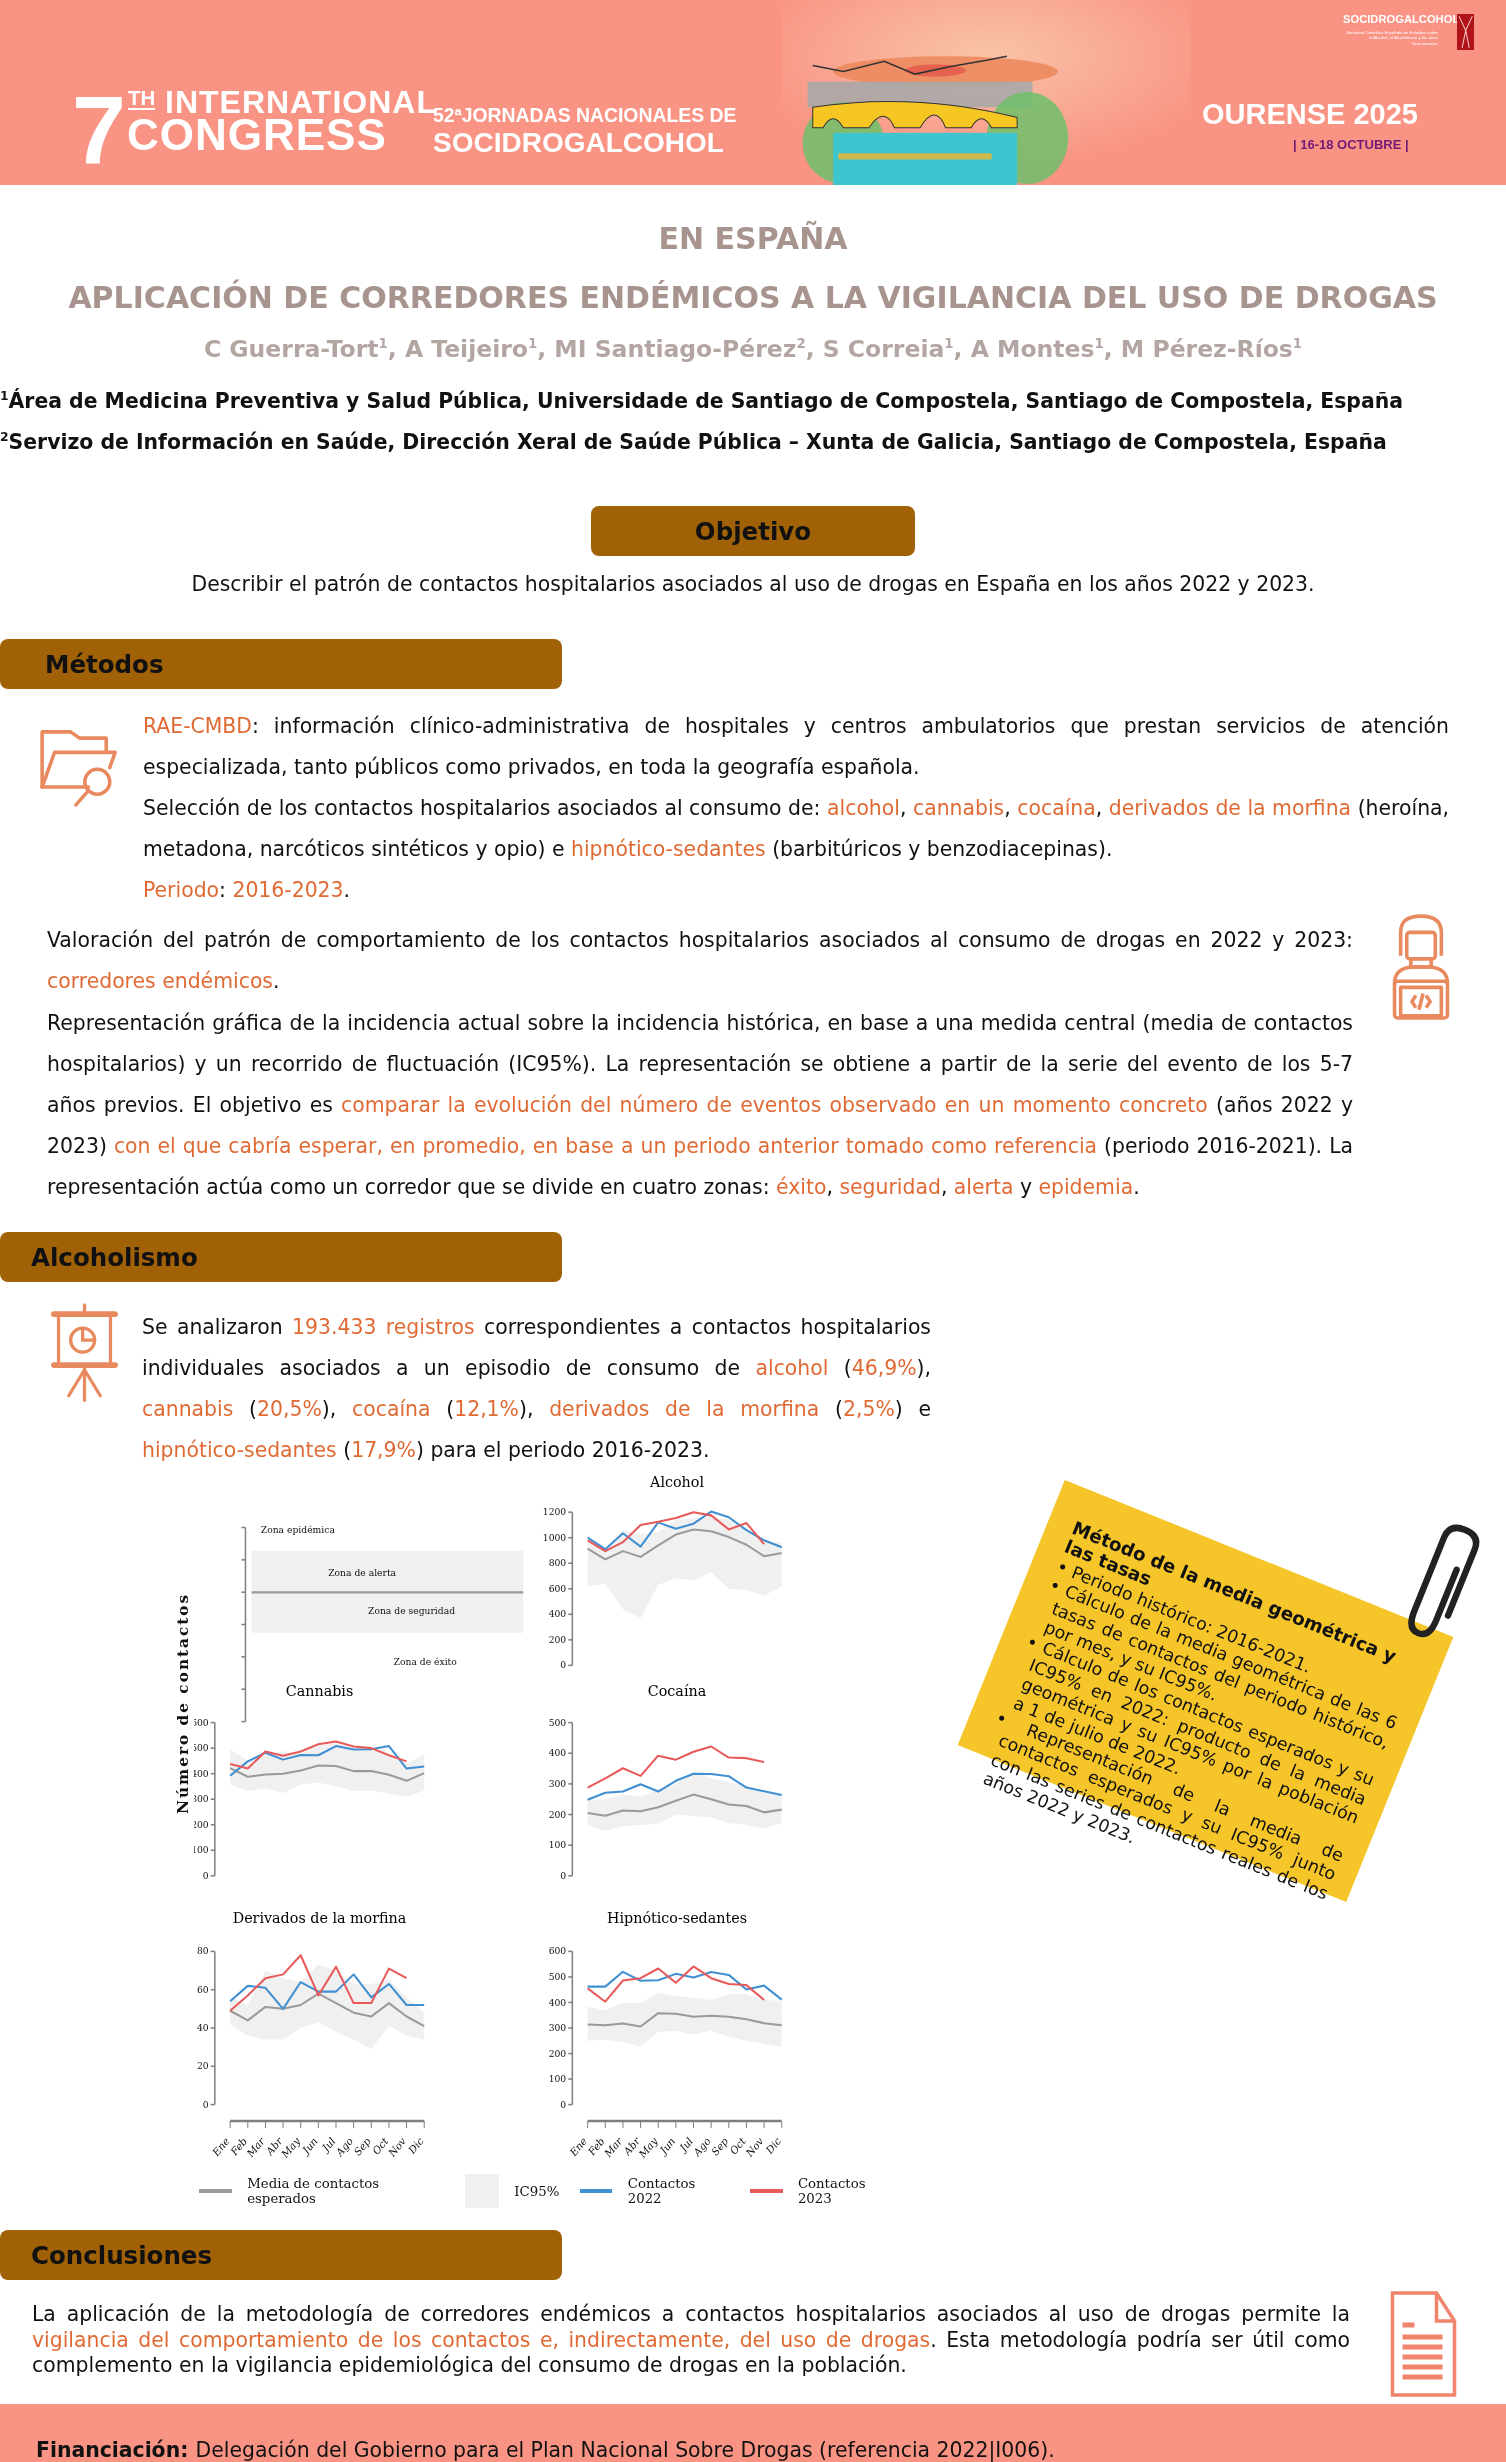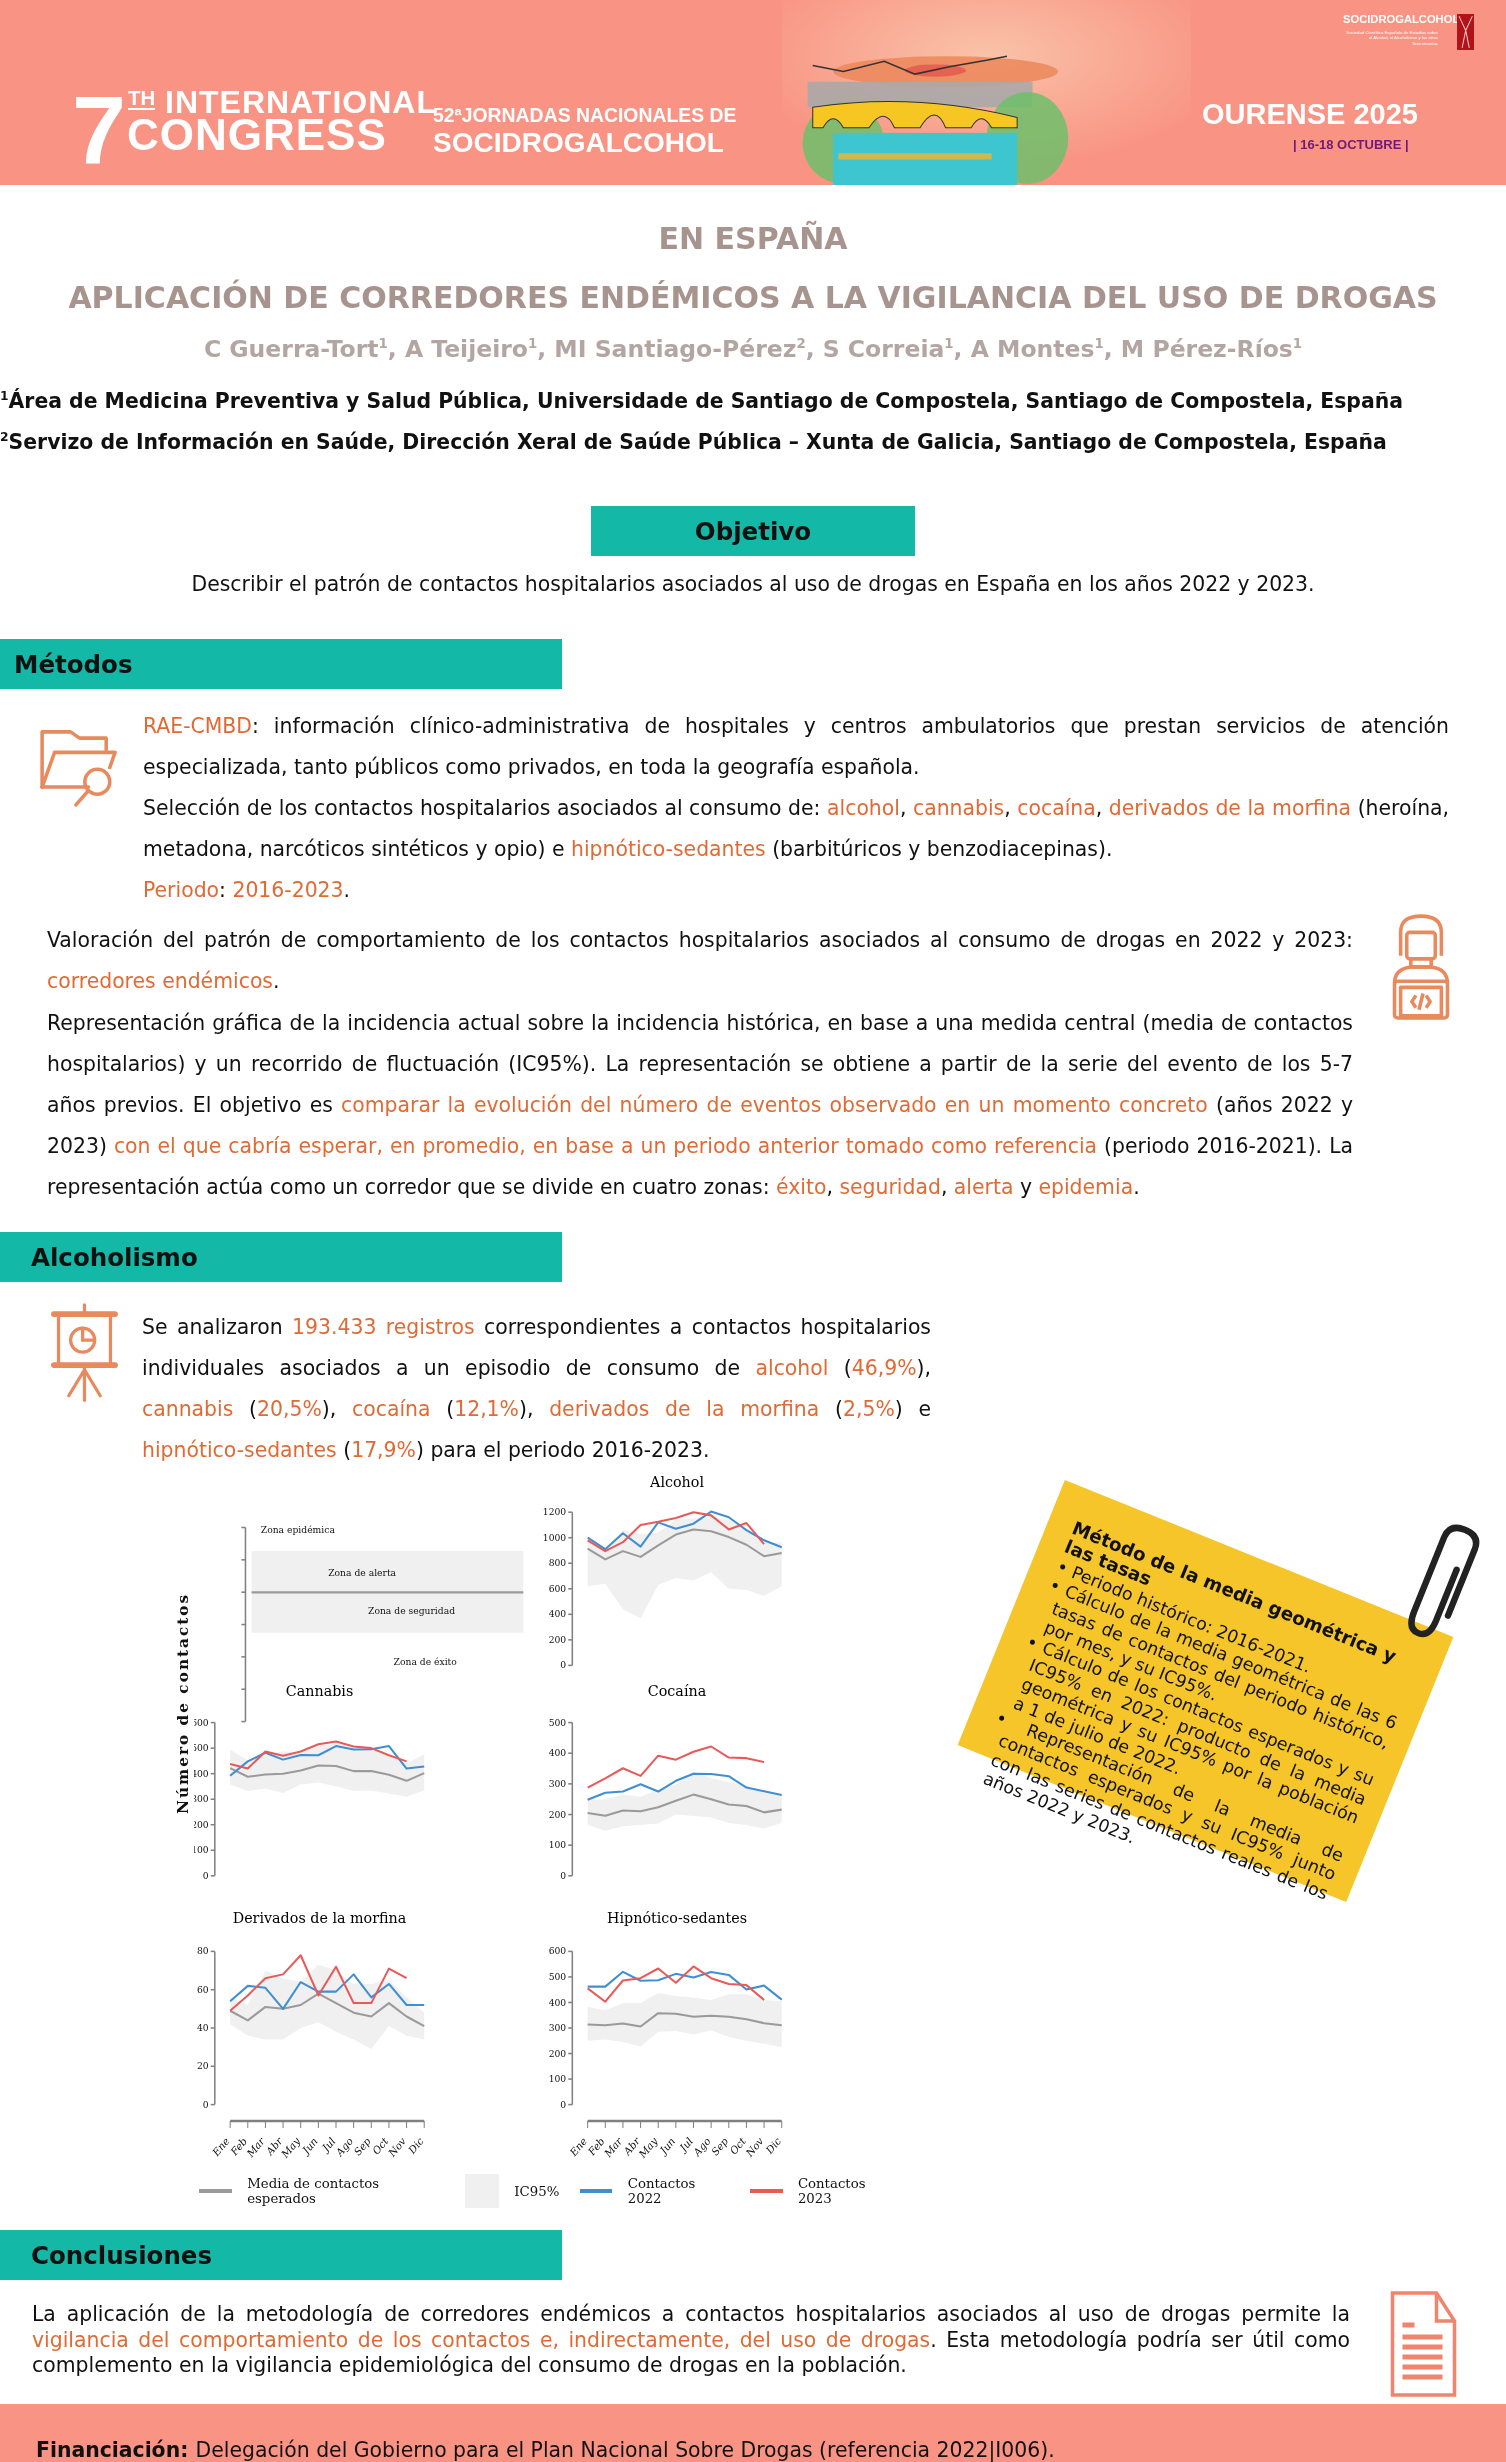--- a/index.html
+++ b/index.html
@@ -24,23 +24,23 @@
   
   #title { position: absolute; left: 0; top: 209px; width: 1506px; text-align: center; color: #a8948f; font-family: "DejaVu Sans", sans-serif; font-weight: bold; font-size: 30px; line-height: 59px; }
   #authors { position: absolute; left: 0; top: 335px; width: 1506px; text-align: center; color: #b3a6a2; font-weight: bold; font-size: 23.5px; }
   #authors sup { font-size: 13.3px; }
   .affil { position: absolute; left: 0; width: 1506px; text-align: left; font-size: 20.4px; color: #111; font-weight: bold; }
   .affil sup { font-size: 12.3px; }
   #affil1 { top: 389px; }
   #affil2 { top: 430px; }
 
   
-  .sec-head { position: absolute; background: #14b8a6; font-weight: bold; font-size: 24.5px; color: #111; display: flex; align-items: center; }
+  .sec-head { position: absolute; background: #a16207; font-weight: bold; font-size: 24.5px; color: #111; display: flex; align-items: center; border-radius: 8px; }
   #objetivo-head { left: 591px; top: 506px; width: 324px; height: 50px; justify-content: center; }
-  #metodos-head { left: 0; top: 639px; width: 562px; height: 50px; padding-left: 14px; }
+  #metodos-head { left: 0; top: 639px; width: 562px; height: 50px; padding-left: 45px; }
   #resultados-head { left: 0; top: 1232px; width: 562px; height: 50px; padding-left: 31px; }
   #conclusiones-head { left: 0; top: 2230px; width: 562px; height: 50px; padding-left: 31px; }
 
   #objetivo-text { position: absolute; left: 0; top: 572px; width: 1506px; text-align: center; font-size: 20.4px; }
 
   .para { position: absolute; font-size: 20.4px; line-height: 41px; text-align: justify; }
   #met1 { left: 143px; top: 706px; width: 1306px; }
   #met2 { left: 47px; top: 920px; width: 1306px; }
   #met3 { left: 47px; top: 1003px; width: 1306px; }
   #res1 { left: 142px; top: 1300px; width: 789px; margin-top: 7px; }

